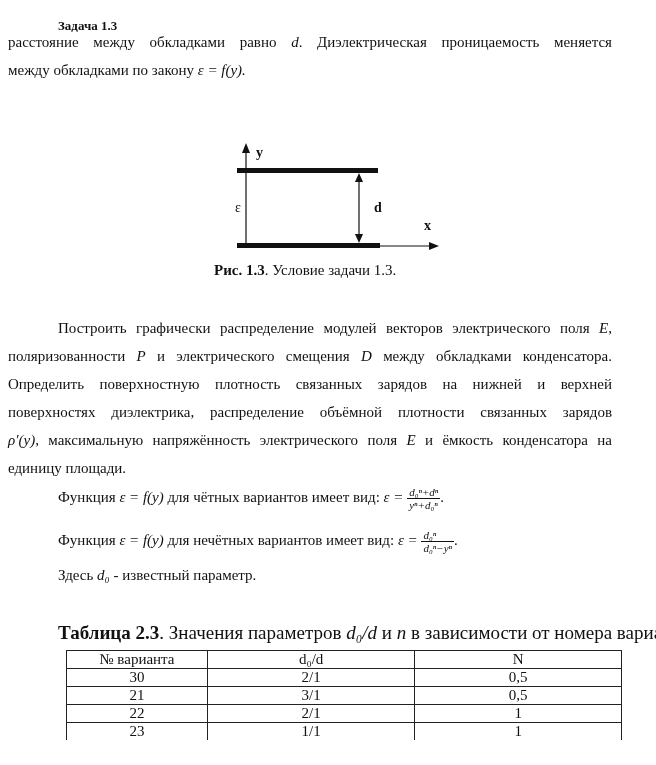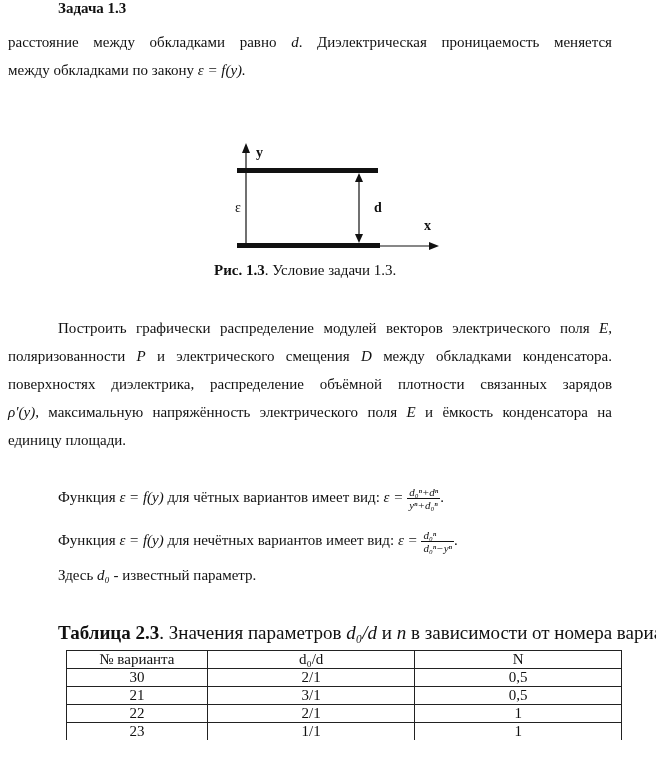--- a/index.html
+++ b/index.html
@@ -1,19 +1,19 @@
 <!DOCTYPE html>
 <html><head>
 <meta charset="utf-8">
 <style>
   html, body { margin:0; padding:0; background:#ffffff; }
   body { width:656px; height:765px; position:relative; overflow:hidden;
          font-family:"Liberation Serif", "DejaVu Serif", serif; color:#111; }
   .abs { position:absolute; white-space:nowrap; }
-  .title { left:58px; top:0; font-size:15px; font-weight:bold; }
+  .title { left:58px; top:18px; font-size:13px; font-weight:bold; }
   .para { position:absolute; left:8px; width:604px; font-size:15px; line-height:28px; text-align:justify; }
   .para .line { display:block; white-space:nowrap; text-align:justify; text-align-last:justify; height:28px; }
   .para .line.last { text-align-last:left; }
   .para .line.indent { padding-left:50px; }
   i.m { font-style:italic; }
   .caption { font-size:15px; }
   .caption b { font-weight:bold; }
   .frac { display:inline-block; vertical-align:middle; text-align:left; font-size:11px; line-height:12px; font-style:italic; }
   .frac .num { display:block; border-bottom:1px solid #111; padding:0 2px; }
   .frac .den { display:block; padding:0 2px; }
@@ -49,20 +49,21 @@
 </svg>
 <div class="abs" style="left:256px;top:145px;font-size:14px;font-weight:bold;">y</div>
 <div class="abs" style="left:424px;top:218px;font-size:14px;font-weight:bold;">x</div>
 <div class="abs" style="left:235px;top:200px;font-size:14px;">ε</div>
 <div class="abs" style="left:374px;top:200px;font-size:14px;font-weight:bold;">d</div>
 <div class="abs caption" style="left:214px;top:262px;"><b>Рис. 1.3</b><span>. Условие задачи 1.3.</span></div>
 
 <div class="para" style="top:314px;">
   <span class="line indent"><span>Построить графически распределение модулей векторов электрического поля </span><i class="m">E</i><span>,</span></span>
   <span class="line"><span>поляризованности </span><i class="m">P</i><span> и электрического смещения </span><i class="m">D</i><span> между обкладками конденсатора.</span></span>
+  <span class="line">Определить поверхностную плотность связанных зарядов на нижней и верхней</span>
   <span class="line">поверхностях диэлектрика, распределение объёмной плотности связанных зарядов</span>
   <span class="line"><i class="m">ρ′(y)</i><span>, максимальную напряжённость электрического поля </span><i class="m">E</i><span> и ёмкость конденсатора на</span></span>
   <span class="line last">единицу площади.</span>
 </div>
 
 <div class="abs" style="left:58px;top:486px;font-size:15px;">
   <span>Функция </span><i class="m">ε = f(y)</i><span> для чётных вариантов имеет вид: </span><i class="m">ε =</i>
   <span class="frac"><span class="num">d₀ⁿ+dⁿ</span><span class="den">yⁿ+d₀ⁿ</span></span><span>.</span>
 </div>
 <div class="abs" style="left:58px;top:529px;font-size:15px;">

